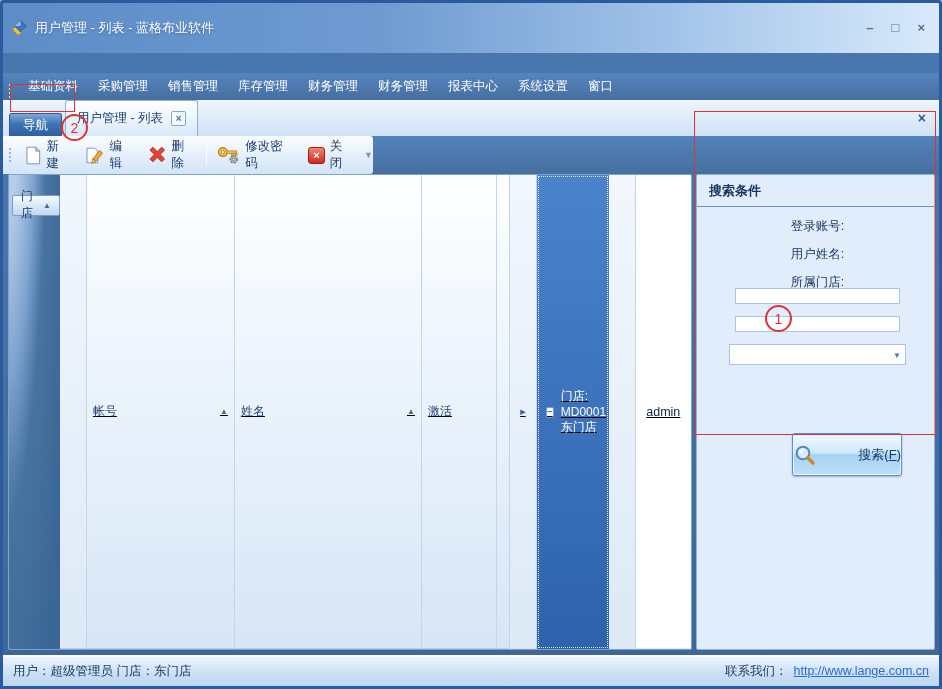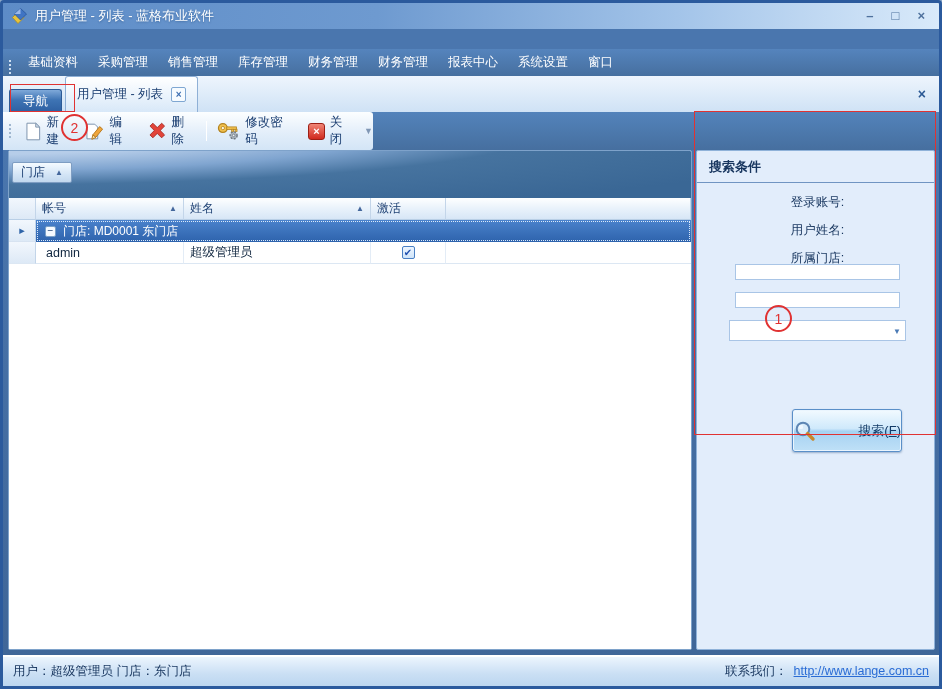--- a/index.html
+++ b/index.html
@@ -7,21 +7,21 @@
   body { font-family:"Liberation Sans","DejaVu Sans",sans-serif; }
 
   .window{
     width:942px;height:689px;position:relative;overflow:hidden;
     border:3px solid #2b5a9d;border-radius:4px 4px 0 0;
     display:flex;flex-direction:column;background:#4a76ae;
   }
 
   
   .titlebar{
-    flex:0 0 26px;display:flex;align-items:center;padding:4px 8px;
+    flex:0 0 26px;display:flex;align-items:center;padding:16px 8px;
     background:linear-gradient(to right,#5d8cc7 0%,#6e9ad0 40%,#a3c4e9 72%,#d9eafa 100%);
   }
   .app-icon{width:17px;height:16px;margin-right:7px;display:block;}
   .title-text{color:#ffffff;font-size:13px;text-shadow:0 1px 2px rgba(20,60,110,.45);}
   .win-controls{margin-left:auto;display:flex;gap:18px;margin-right:6px;
     color:#4e719d;font-weight:bold;font-size:13px;}
   .win-controls span{cursor:default;line-height:16px;}
 
   
   .menubar{
@@ -74,21 +74,21 @@
     background:linear-gradient(#f08576,#d02a1e);color:#fff;font-weight:bold;
     font-size:11px;line-height:15px;text-align:center;
   }
 
   
   .content{flex:1;display:flex;gap:4px;padding:0 4px 5px 5px;
     background:linear-gradient(#4a76ae,#3f6698);}
 
   .grid-panel{
     flex:1;border:1px solid #7ea2ca;border-radius:2px;background:#fff;
-    display:flex;flex-direction:column;overflow:hidden;
+    display:flex;flex-direction:row;overflow:hidden;text-decoration:underline;
   }
   .groupbar{
     flex:0 0 47px;padding:11px 0 0 3px;
     background:radial-gradient(ellipse 130% 170% at -5% -35%,
       #b6cde9 25%,#80a5d0 45%,#46739f 63%,#3a6795 100%);
   }
   .group-chip{
     display:inline-flex;align-items:center;gap:10px;height:21px;padding:0 8px;
     background:linear-gradient(#f4faff,#d4e5f6 60%,#c2d8ee);
     border:1px solid #7e9dc2;border-radius:2px;color:#1c3f72;font-size:12px;cursor:default;

